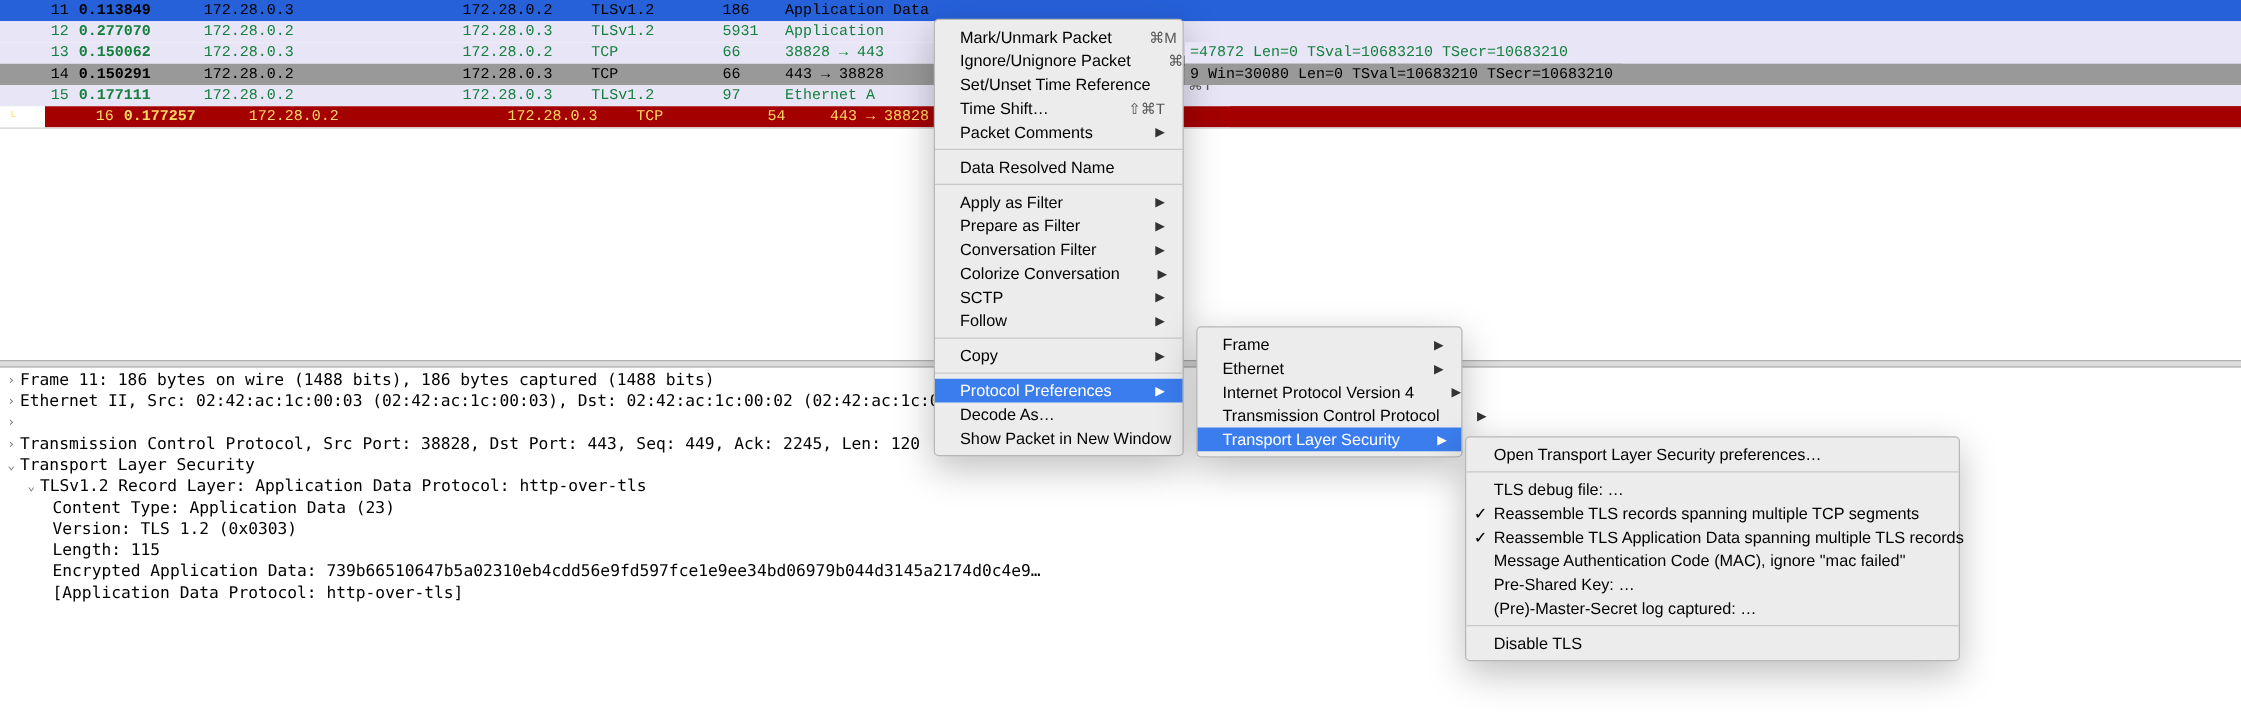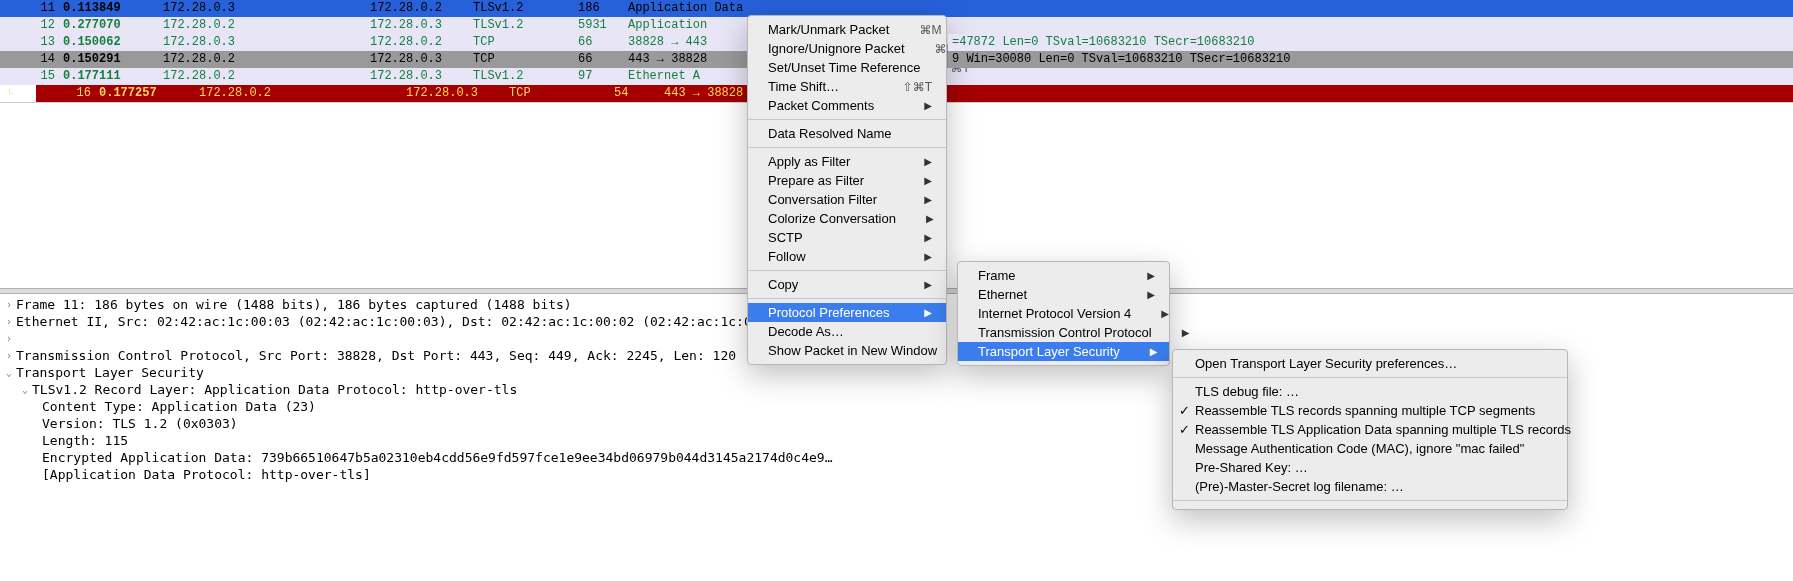--- a/index.html
+++ b/index.html
@@ -224,23 +224,26 @@
       <span class="check">✓</span>
       <span>Reassemble TLS Application Data spanning multiple TLS records</span>
     </div>
   <div class="menu-item">
       <span>Message Authentication Code (MAC), ignore "mac failed"</span>
     </div>
   <div class="menu-item">
       <span>Pre-Shared Key: …</span>
     </div>
   <div class="menu-item">
-      <span>(Pre)-Master-Secret log filename: …</span>
-    </div>
-  <div class="menu-sep"></div>
+      <span>(Pre)-Master-Secret log captured: …</span>
+    </div>
+  <div class="menu-sep"></div>
+  <div class="menu-item">
+      <span>Disable TLS</span>
+    </div>
 </div>
 
 <div class="row-blue" style="position: absolute; left: 948px; right: 0px; top: 0px; height: 17px; z-index: -1;"></div>
 <div class="row-lavender" style="position: absolute; left: 948px; right: 0px; top: 17px; height: 17px; z-index: -1;"></div>
 <div class="row-lavender" style="position: absolute; left: 948px; right: 0px; top: 34px; height: 17px;"></div>
 <div class="row-lavender" style="position: absolute; left: 948px; top: 34px; height: 17px; line-height: 17px; padding-left: 4px; padding-right: 8px; white-space: pre;">=47872 Len=0 TSval=10683210 TSecr=10683210</div>
 <div class="row-gray" style="position: absolute; left: 948px; right: 0px; top: 51px; height: 17px;"></div>
 <div class="row-gray" style="position: absolute; left: 948px; top: 51px; height: 17px; line-height: 17px; padding-left: 4px; padding-right: 8px; white-space: pre;">9 Win=30080 Len=0 TSval=10683210 TSecr=10683210</div>
 <div class="row-lavender" style="position: absolute; left: 948px; right: 0px; top: 68px; height: 17px; z-index: -1;"></div>
 <div class="row-red" style="position: absolute; left: 948px; right: 0px; top: 85px; height: 17px; z-index: -1;"></div>

